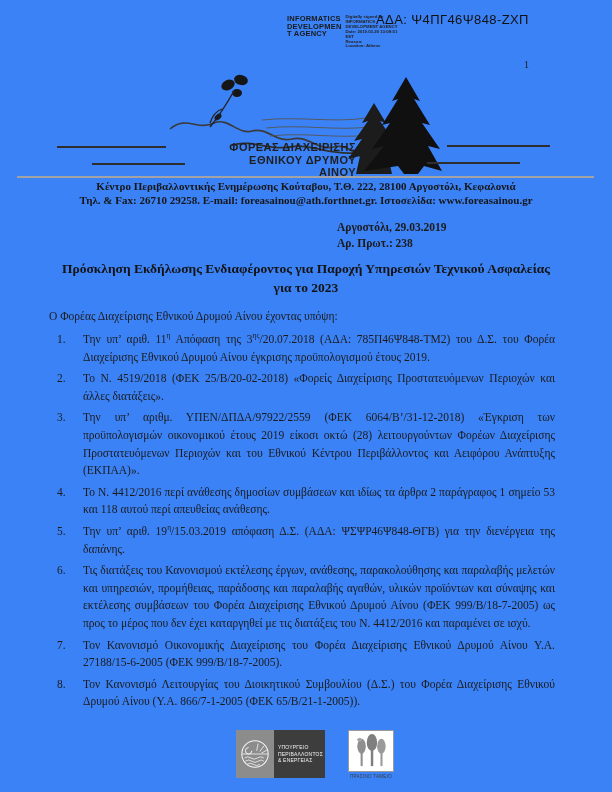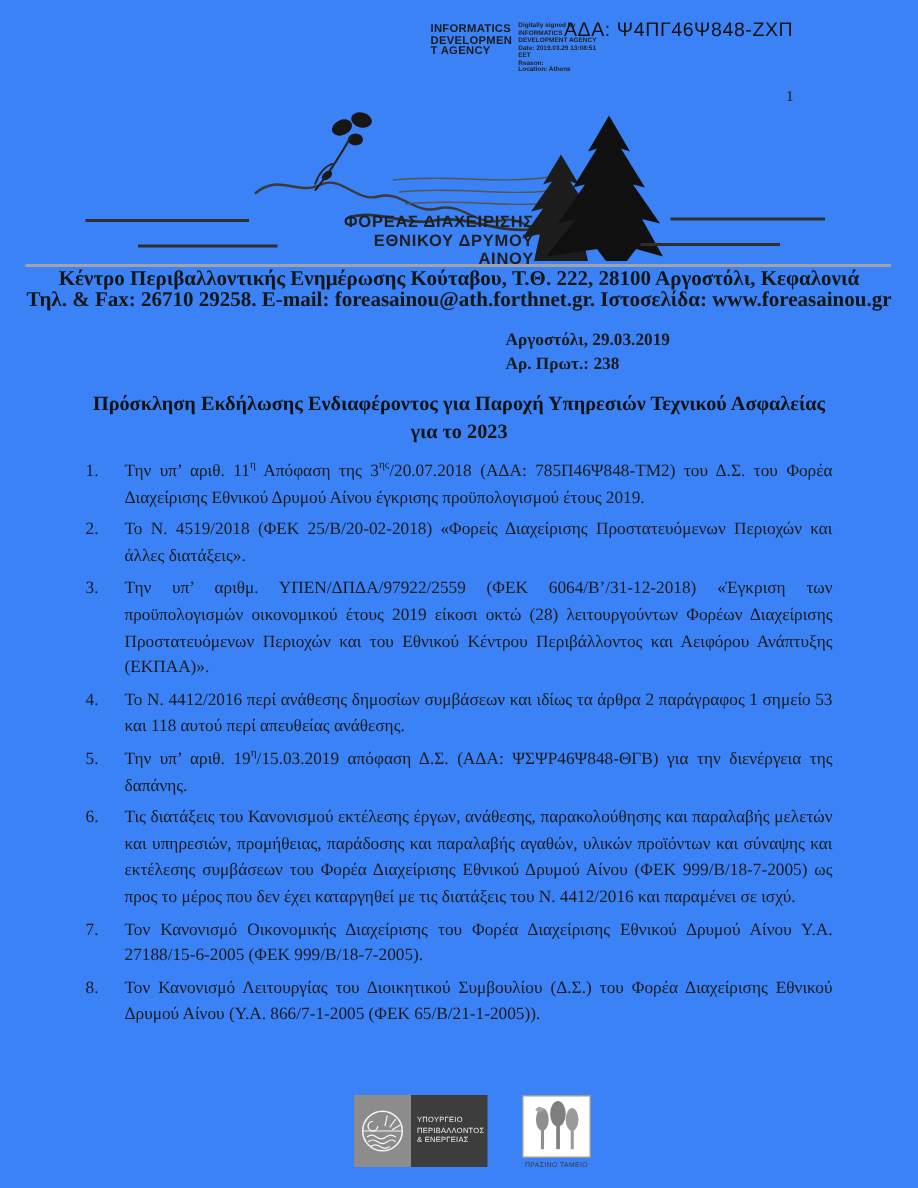--- a/index.html
+++ b/index.html
@@ -17,21 +17,21 @@
   .pagenum{position:absolute;left:524px;top:59px;font-size:10px;}
   
   .logo-wrap{position:absolute;left:166px;top:71px;width:276px;height:105px;text-align:right;}
   .hline{position:absolute;height:2px;background:#2e2e2e;}
   .hl-l1{left:57px;top:146px;width:109px;}
   .hl-l2{left:92px;top:163px;width:93px;}
   .hl-r1{left:447px;top:145px;width:103px;}
   .hl-r2{left:427px;top:162px;width:93px;}
   .rule{position:absolute;left:17px;top:176px;width:577px;height:2px;background:#a3a3a3;}
   .contact{position:absolute;left:0;right:0;top:180px;text-align:center;
-    font-weight:700;font-size:14px;line-height:13.5px;color:#161616;}
+    font-weight:700;font-size:11px;line-height:13.5px;color:#161616;}
   
   .content{position:absolute;left:0;right:0;top:219px;}
   .dateblock{margin-left:337px;font-size:11.5px;line-height:16px;font-weight:bold;}
   .title{width:492px;margin:9px auto 0 auto;text-align:center;font-weight:700;
     font-size:13.5px;line-height:18.5px;color:#131313;}
   .intro{margin:13px 57px 0 49px;font-size:11.5px;}
   .list{margin:9px 57px 0 57px;}
   .li{display:flex;margin-bottom:4px;font-size:11.5px;line-height:17.6px;}
   .li .num{flex:0 0 26px;}
   .li .txt{flex:1;text-align:justify;}
@@ -114,20 +114,21 @@
   </div>
 
   <div class="content">
     <div class="dateblock">
       <div>Αργοστόλι, 29.03.2019</div>
       <div>Αρ. Πρωτ.: 238</div>
     </div>
 
     <div class="title">Πρόσκληση Εκδήλωσης Ενδιαφέροντος για Παροχή Υπηρεσιών Τεχνικού Ασφαλείας για το 2023</div>
 
+    <div class="intro">Ο Φορέας Διαχείρισης Εθνικού Δρυμού Αίνου έχοντας υπόψη:</div>
 
     <div class="list">
         <div class="li">
           <span class="num">1.</span>
           <span class="txt">Την υπ’ αριθ. 11<sup>η</sup> Απόφαση της 3<sup>ης</sup>/20.07.2018 (ΑΔΑ: 785Π46Ψ848-ΤΜ2) του Δ.Σ. του Φορέα Διαχείρισης Εθνικού Δρυμού Αίνου έγκρισης προϋπολογισμού έτους 2019.</span>
         </div>
         <div class="li">
           <span class="num">2.</span>
           <span class="txt">Το Ν. 4519/2018 (ΦΕΚ 25/Β/20-02-2018) «Φορείς Διαχείρισης Προστατευόμενων Περιοχών και άλλες διατάξεις».</span>
         </div>

